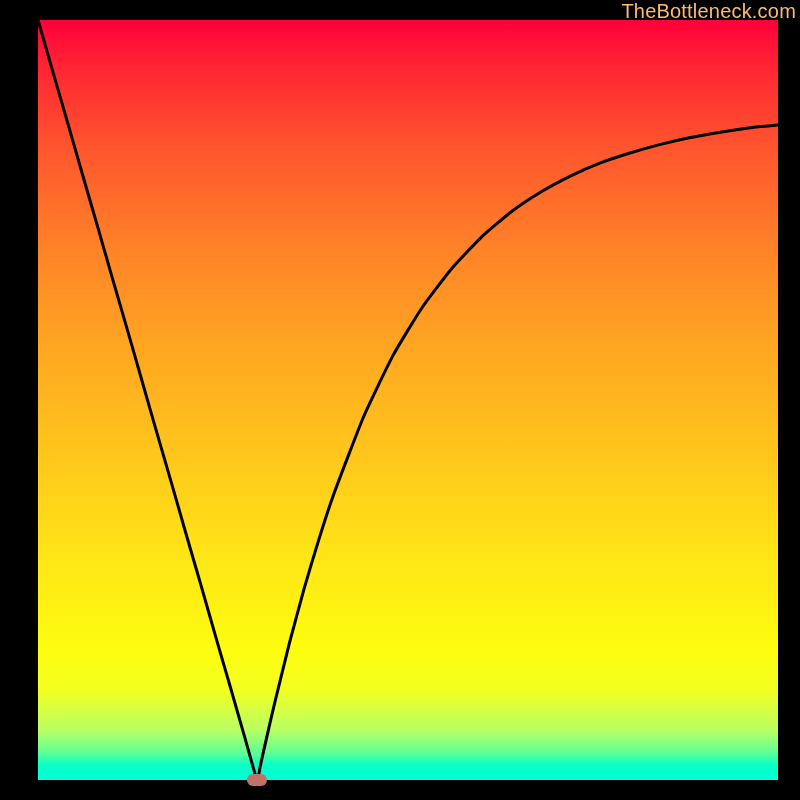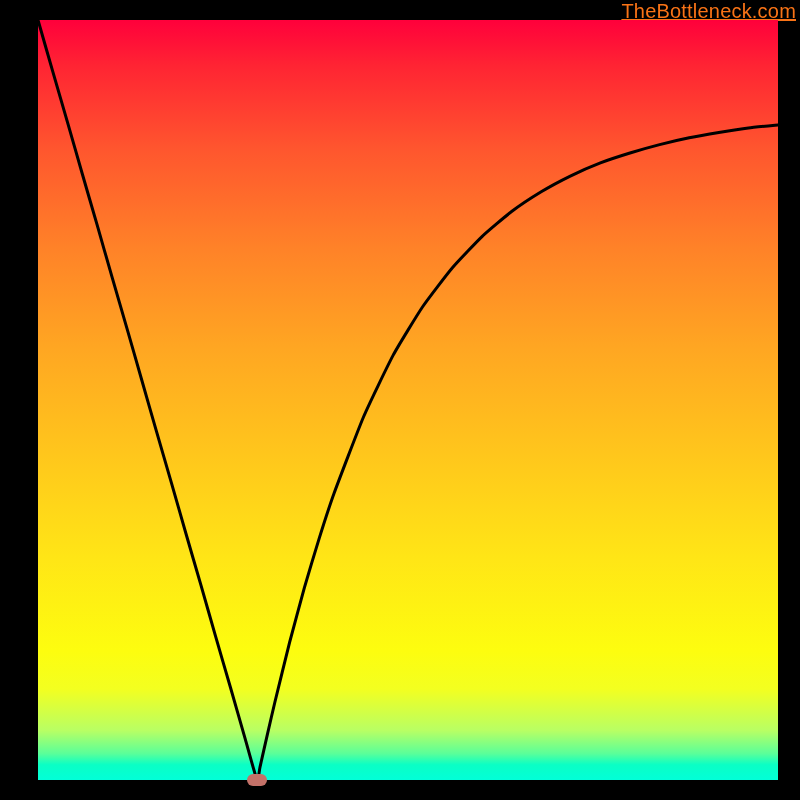--- a/index.html
+++ b/index.html
@@ -47,26 +47,25 @@
     position: absolute;
     width: 20px; height: 12px;
     border-radius: 6px;
     background: #c37168;
     transform: translate(-50%, -50%);
   }
   .attribution {
     position: absolute;
     right: 4px;
     top: 0px;
-    color: #f97316;
+    color: #fdba74;
     font-size: 20px;
     font-weight: 500;
     letter-spacing: 0.2px;
     user-select: none;
-    text-decoration: underline;
   }
 </style>
 </head>
 <body>
 
 <div class="attribution">TheBottleneck.com</div>
 
 <div class="frame">
   <div class="plotarea"></div>
 

